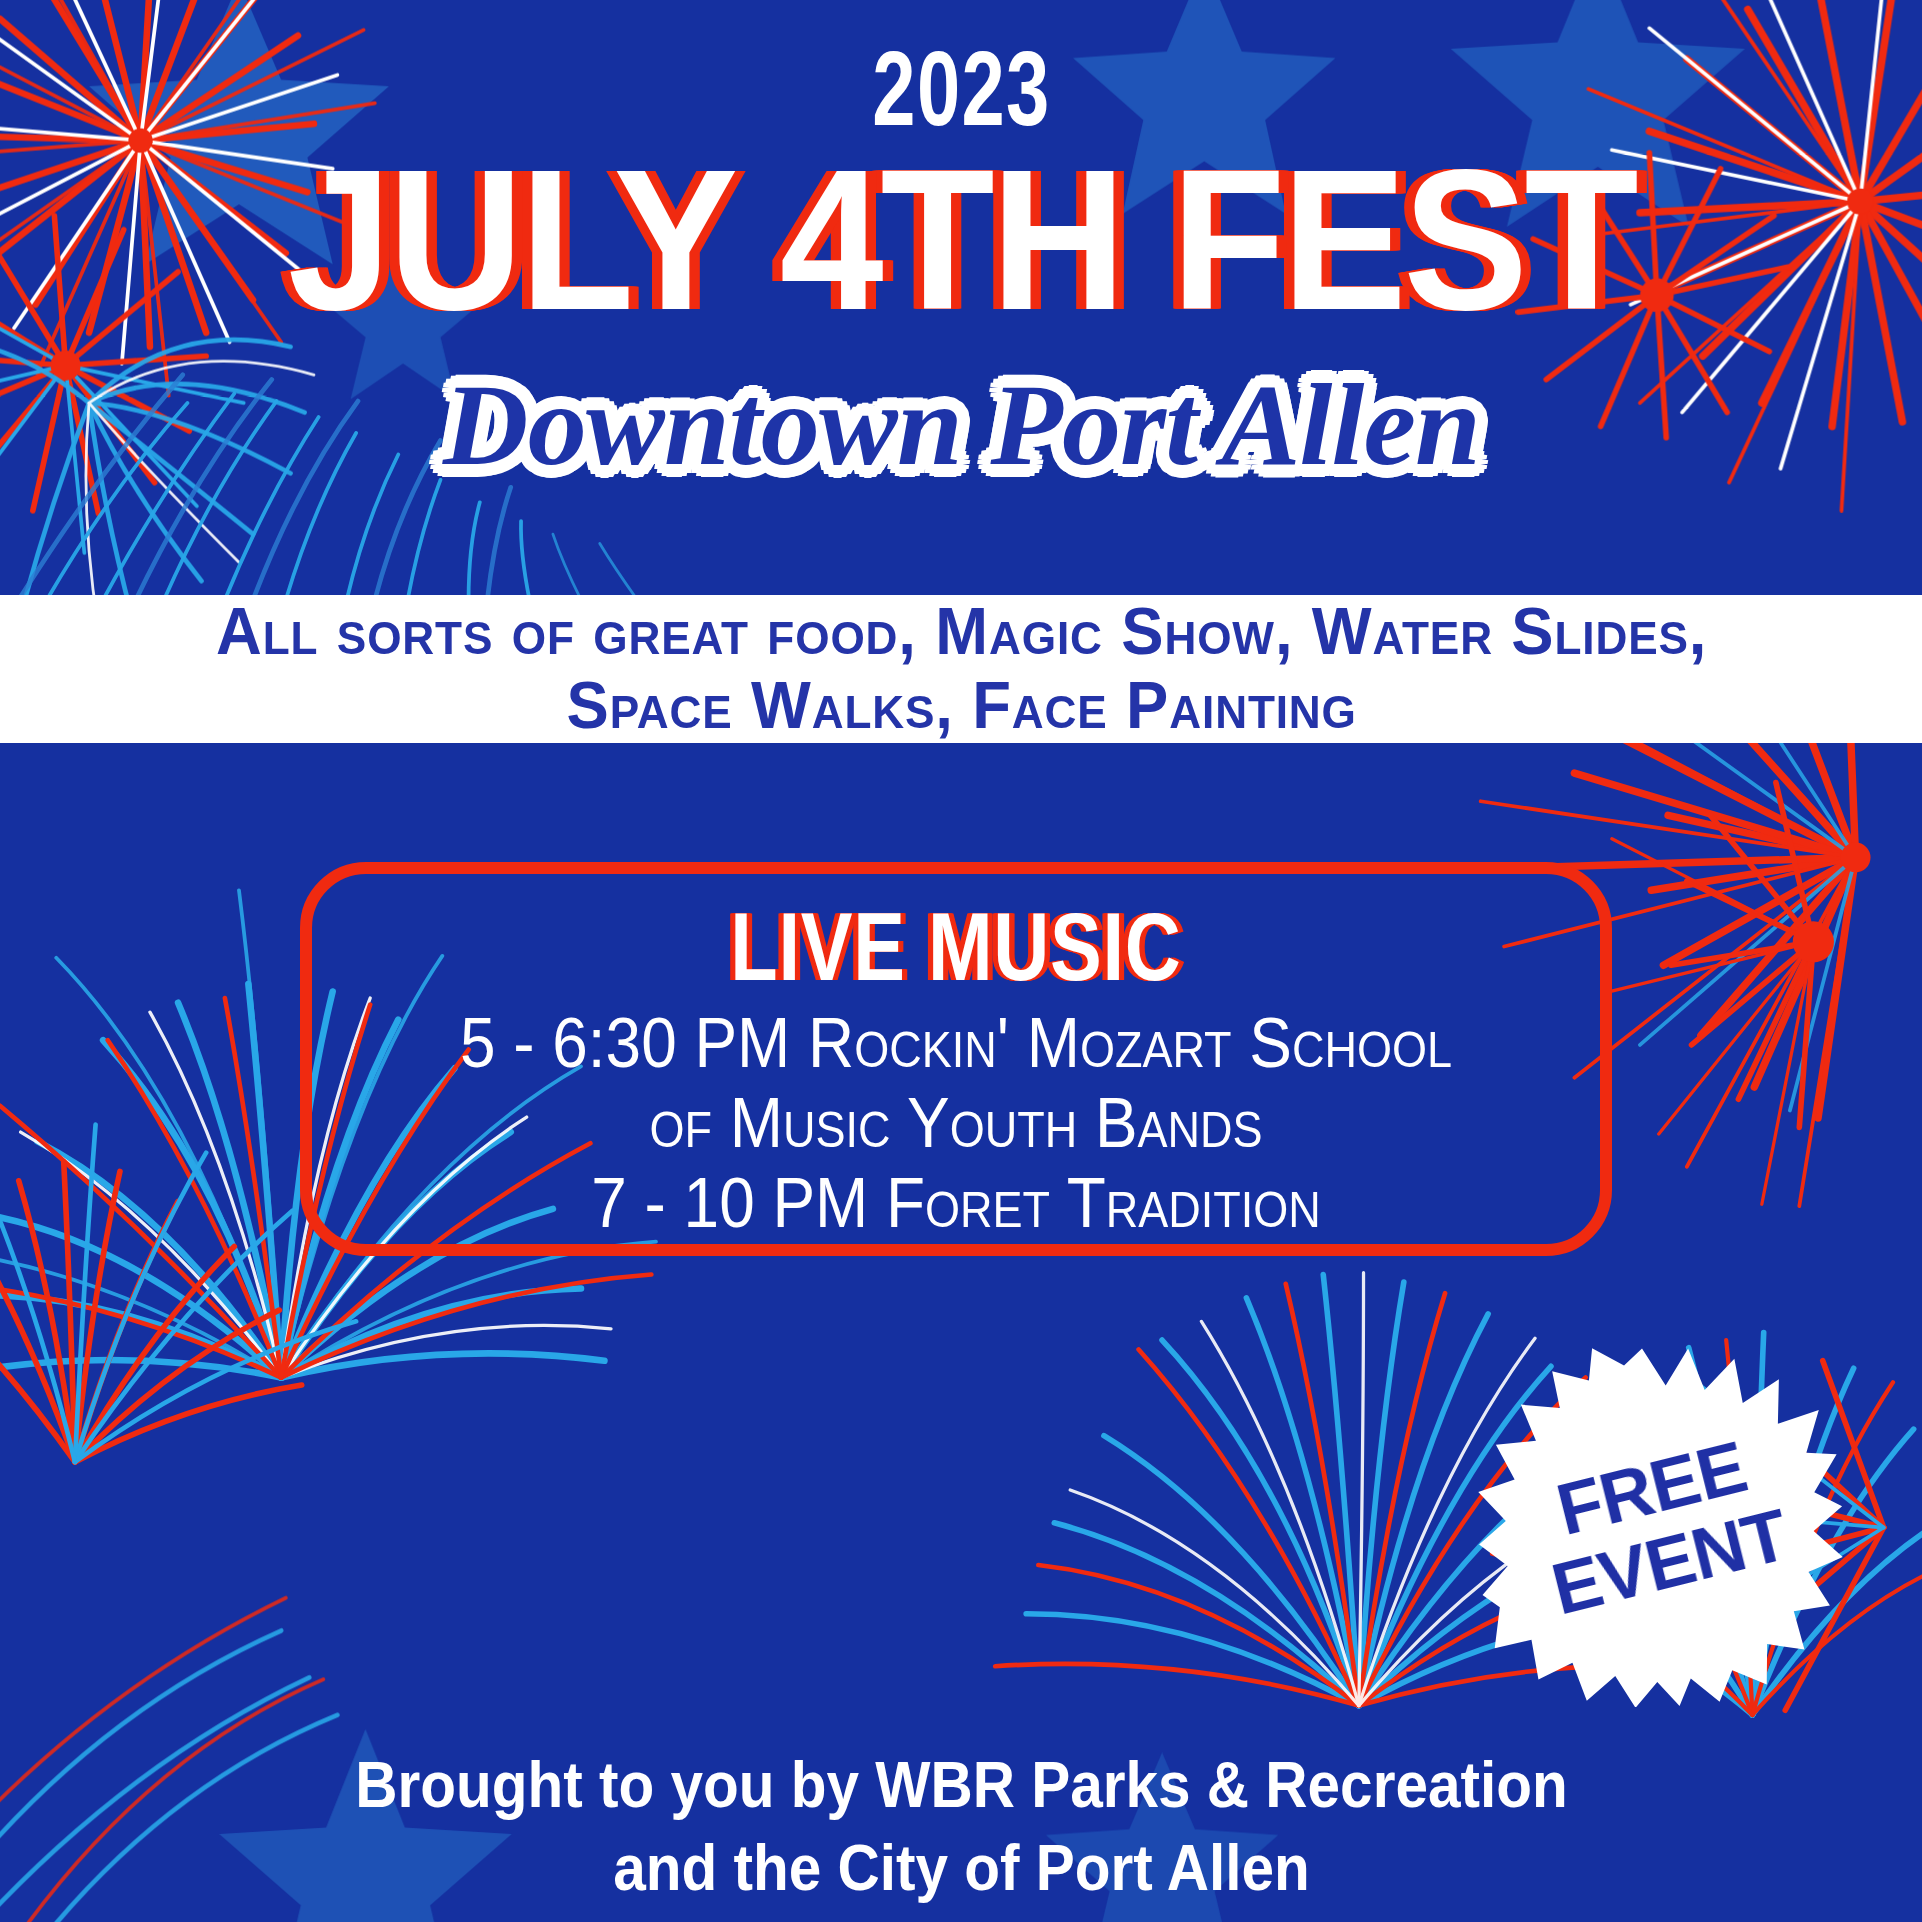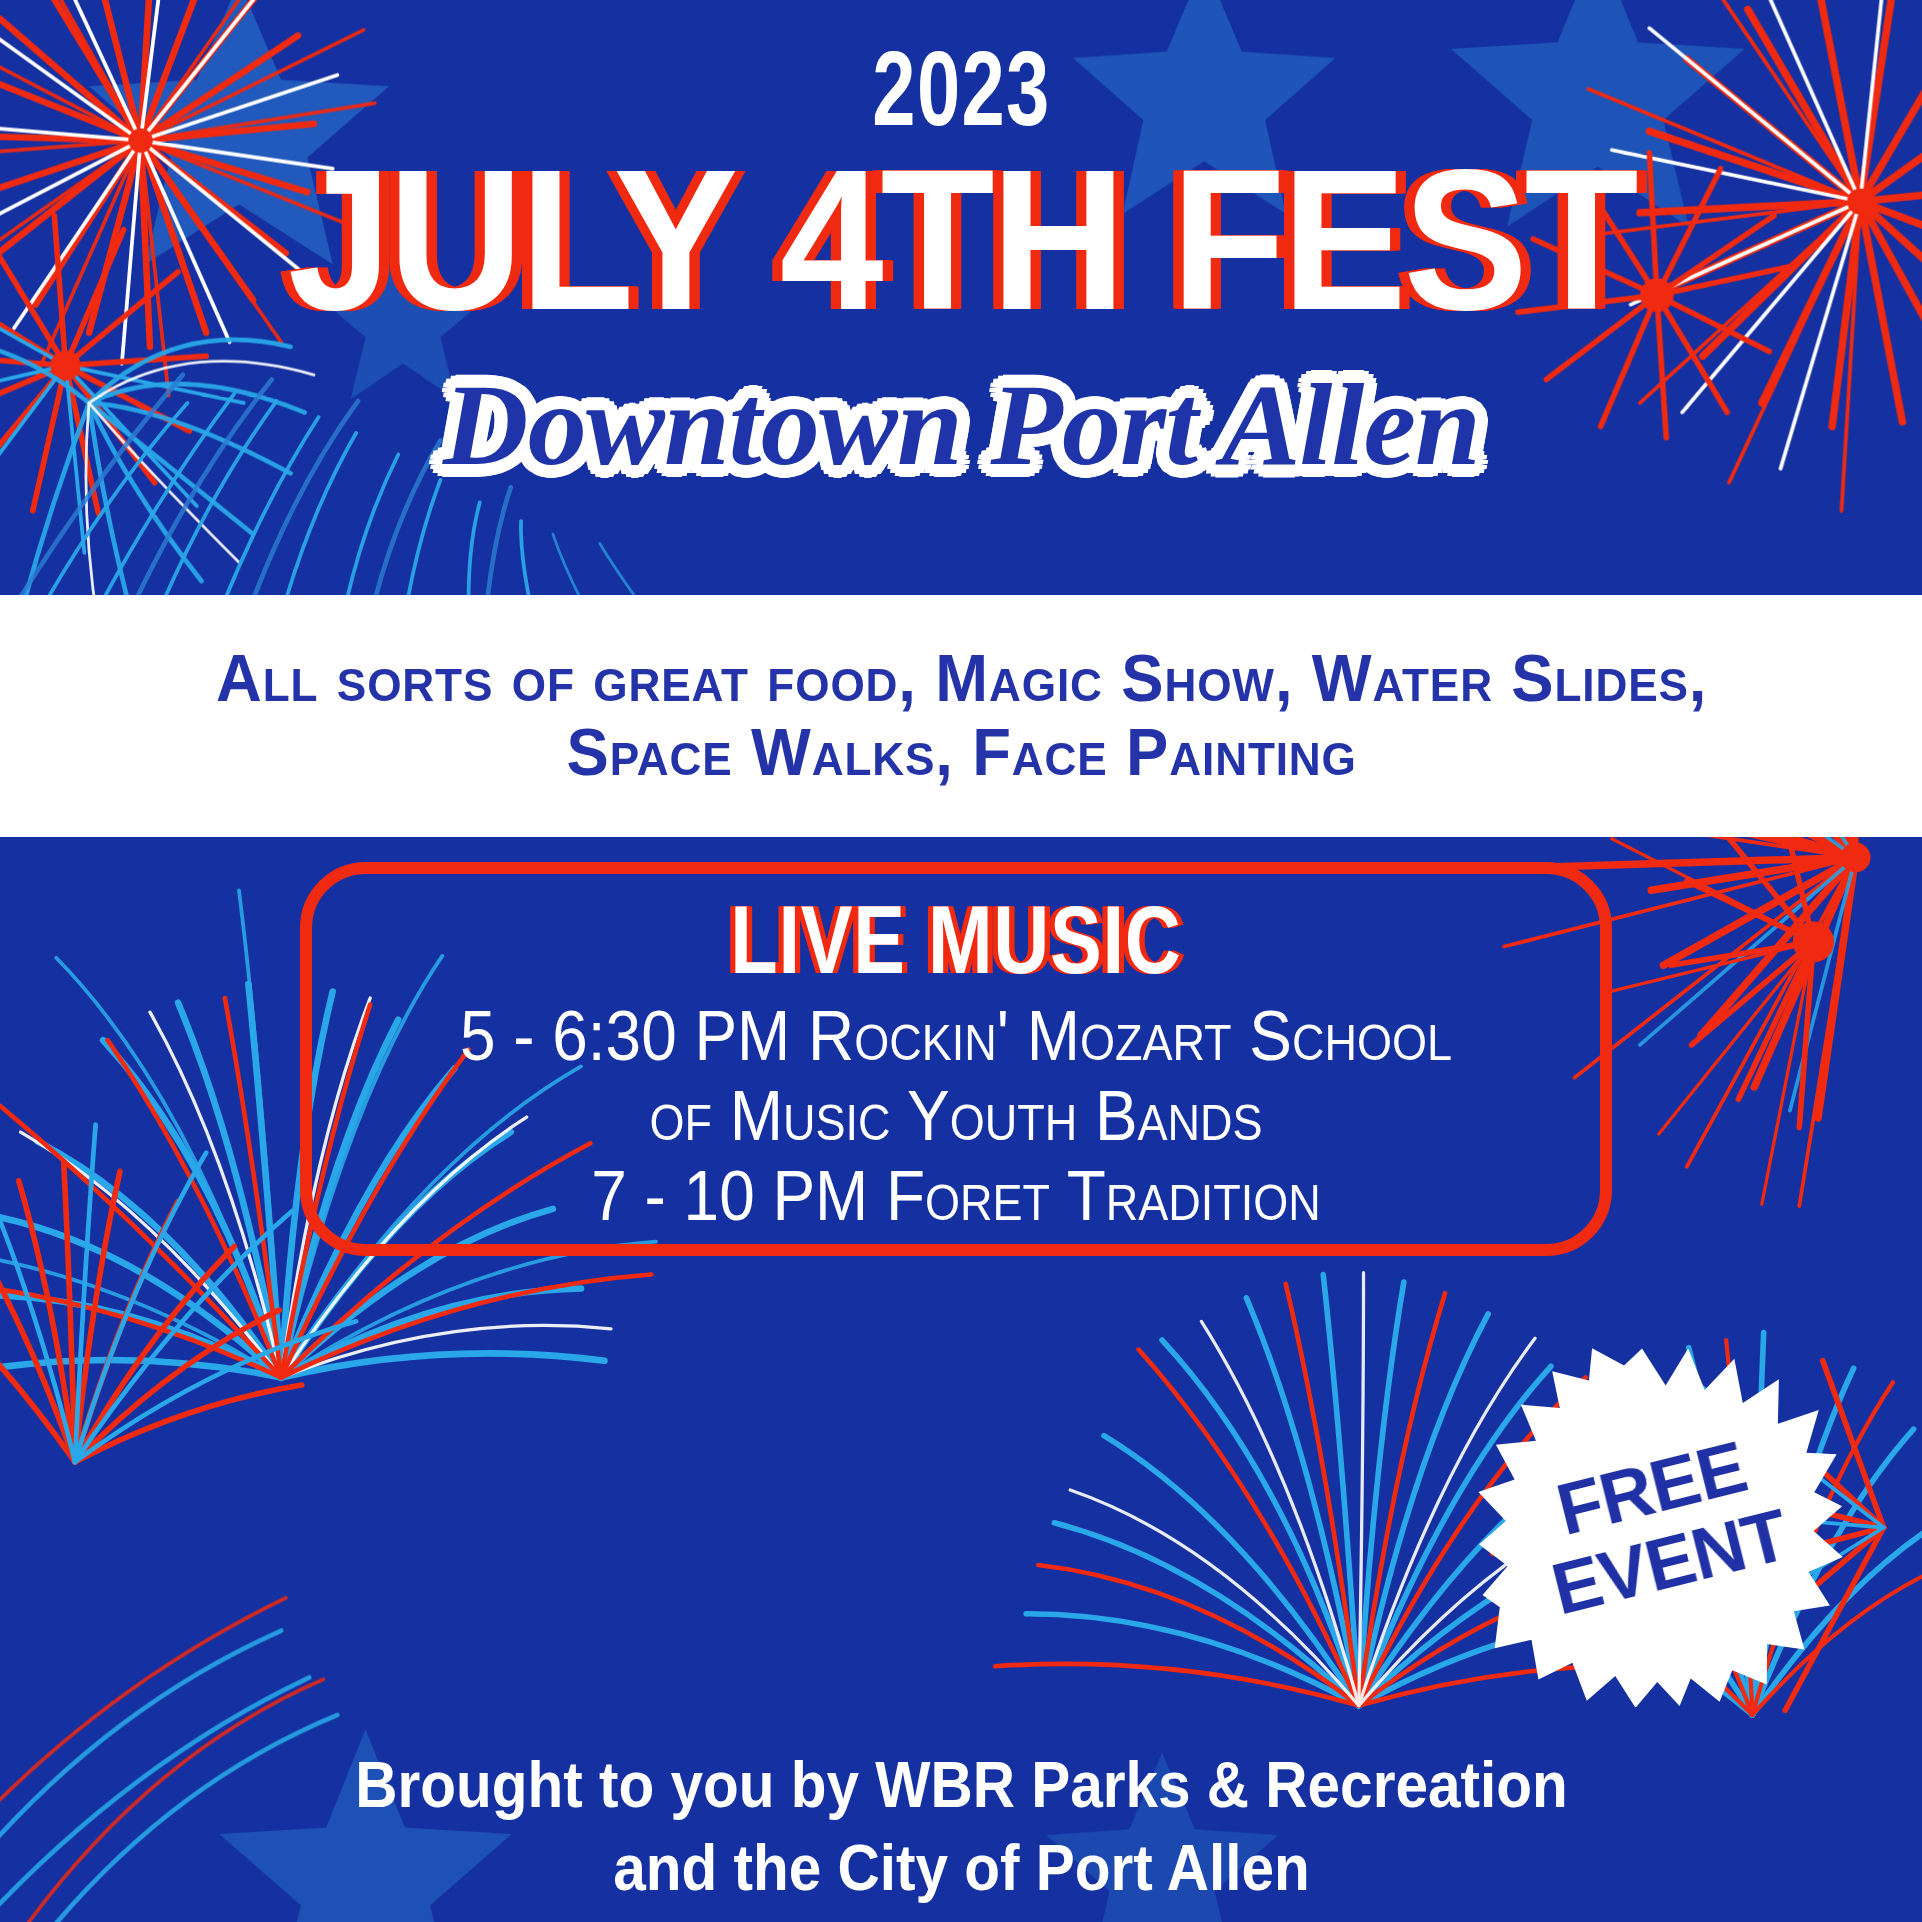--- a/index.html
+++ b/index.html
@@ -81,21 +81,21 @@
     text-shadow:
       0 0 0 #fff,
       13px 0 0 #fff, -13px 0 0 #fff, 0 13px 0 #fff, 0 -13px 0 #fff,
       9.4px 9.4px 0 #fff, -9.4px 9.4px 0 #fff, 9.4px -9.4px 0 #fff, -9.4px -9.4px 0 #fff,
       12px 4.7px 0 #fff, -12px 4.7px 0 #fff, 12px -4.7px 0 #fff, -12px -4.7px 0 #fff,
       4.7px 12px 0 #fff, -4.7px 12px 0 #fff, 4.7px -12px 0 #fff, -4.7px -12px 0 #fff;
   }
 
   
   .banner{
-    position:absolute;left:0;top:595px;width:1923px;height:242px;
+    position:absolute;left:0;top:595px;width:1923px;height:148px;
     background:#ffffff;
     z-index:25;
     display:flex;align-items:center;justify-content:center;
   }
   .banner-text{
     text-align:center;
     font-family:"Liberation Sans",sans-serif;
     font-weight:bold;
     font-size:66px;
     line-height:1.12;
@@ -107,21 +107,21 @@
   }
 
   
   .musicbox{
     position:absolute;
     left:300px;top:862px;width:1312px;height:394px;
     border:12px solid #F02A10;
     border-radius:66px;
     box-sizing:border-box;
     z-index:30;
-    padding-top:17px;
+    padding-top:24px;
   }
   .music-head{
     text-align:center;
     font-family:"Liberation Sans",sans-serif;
     font-weight:bold;
     font-size:97px;
     line-height:1;
     color:#ffffff;
     transform:scaleX(0.80);
     letter-spacing:0.9px;

